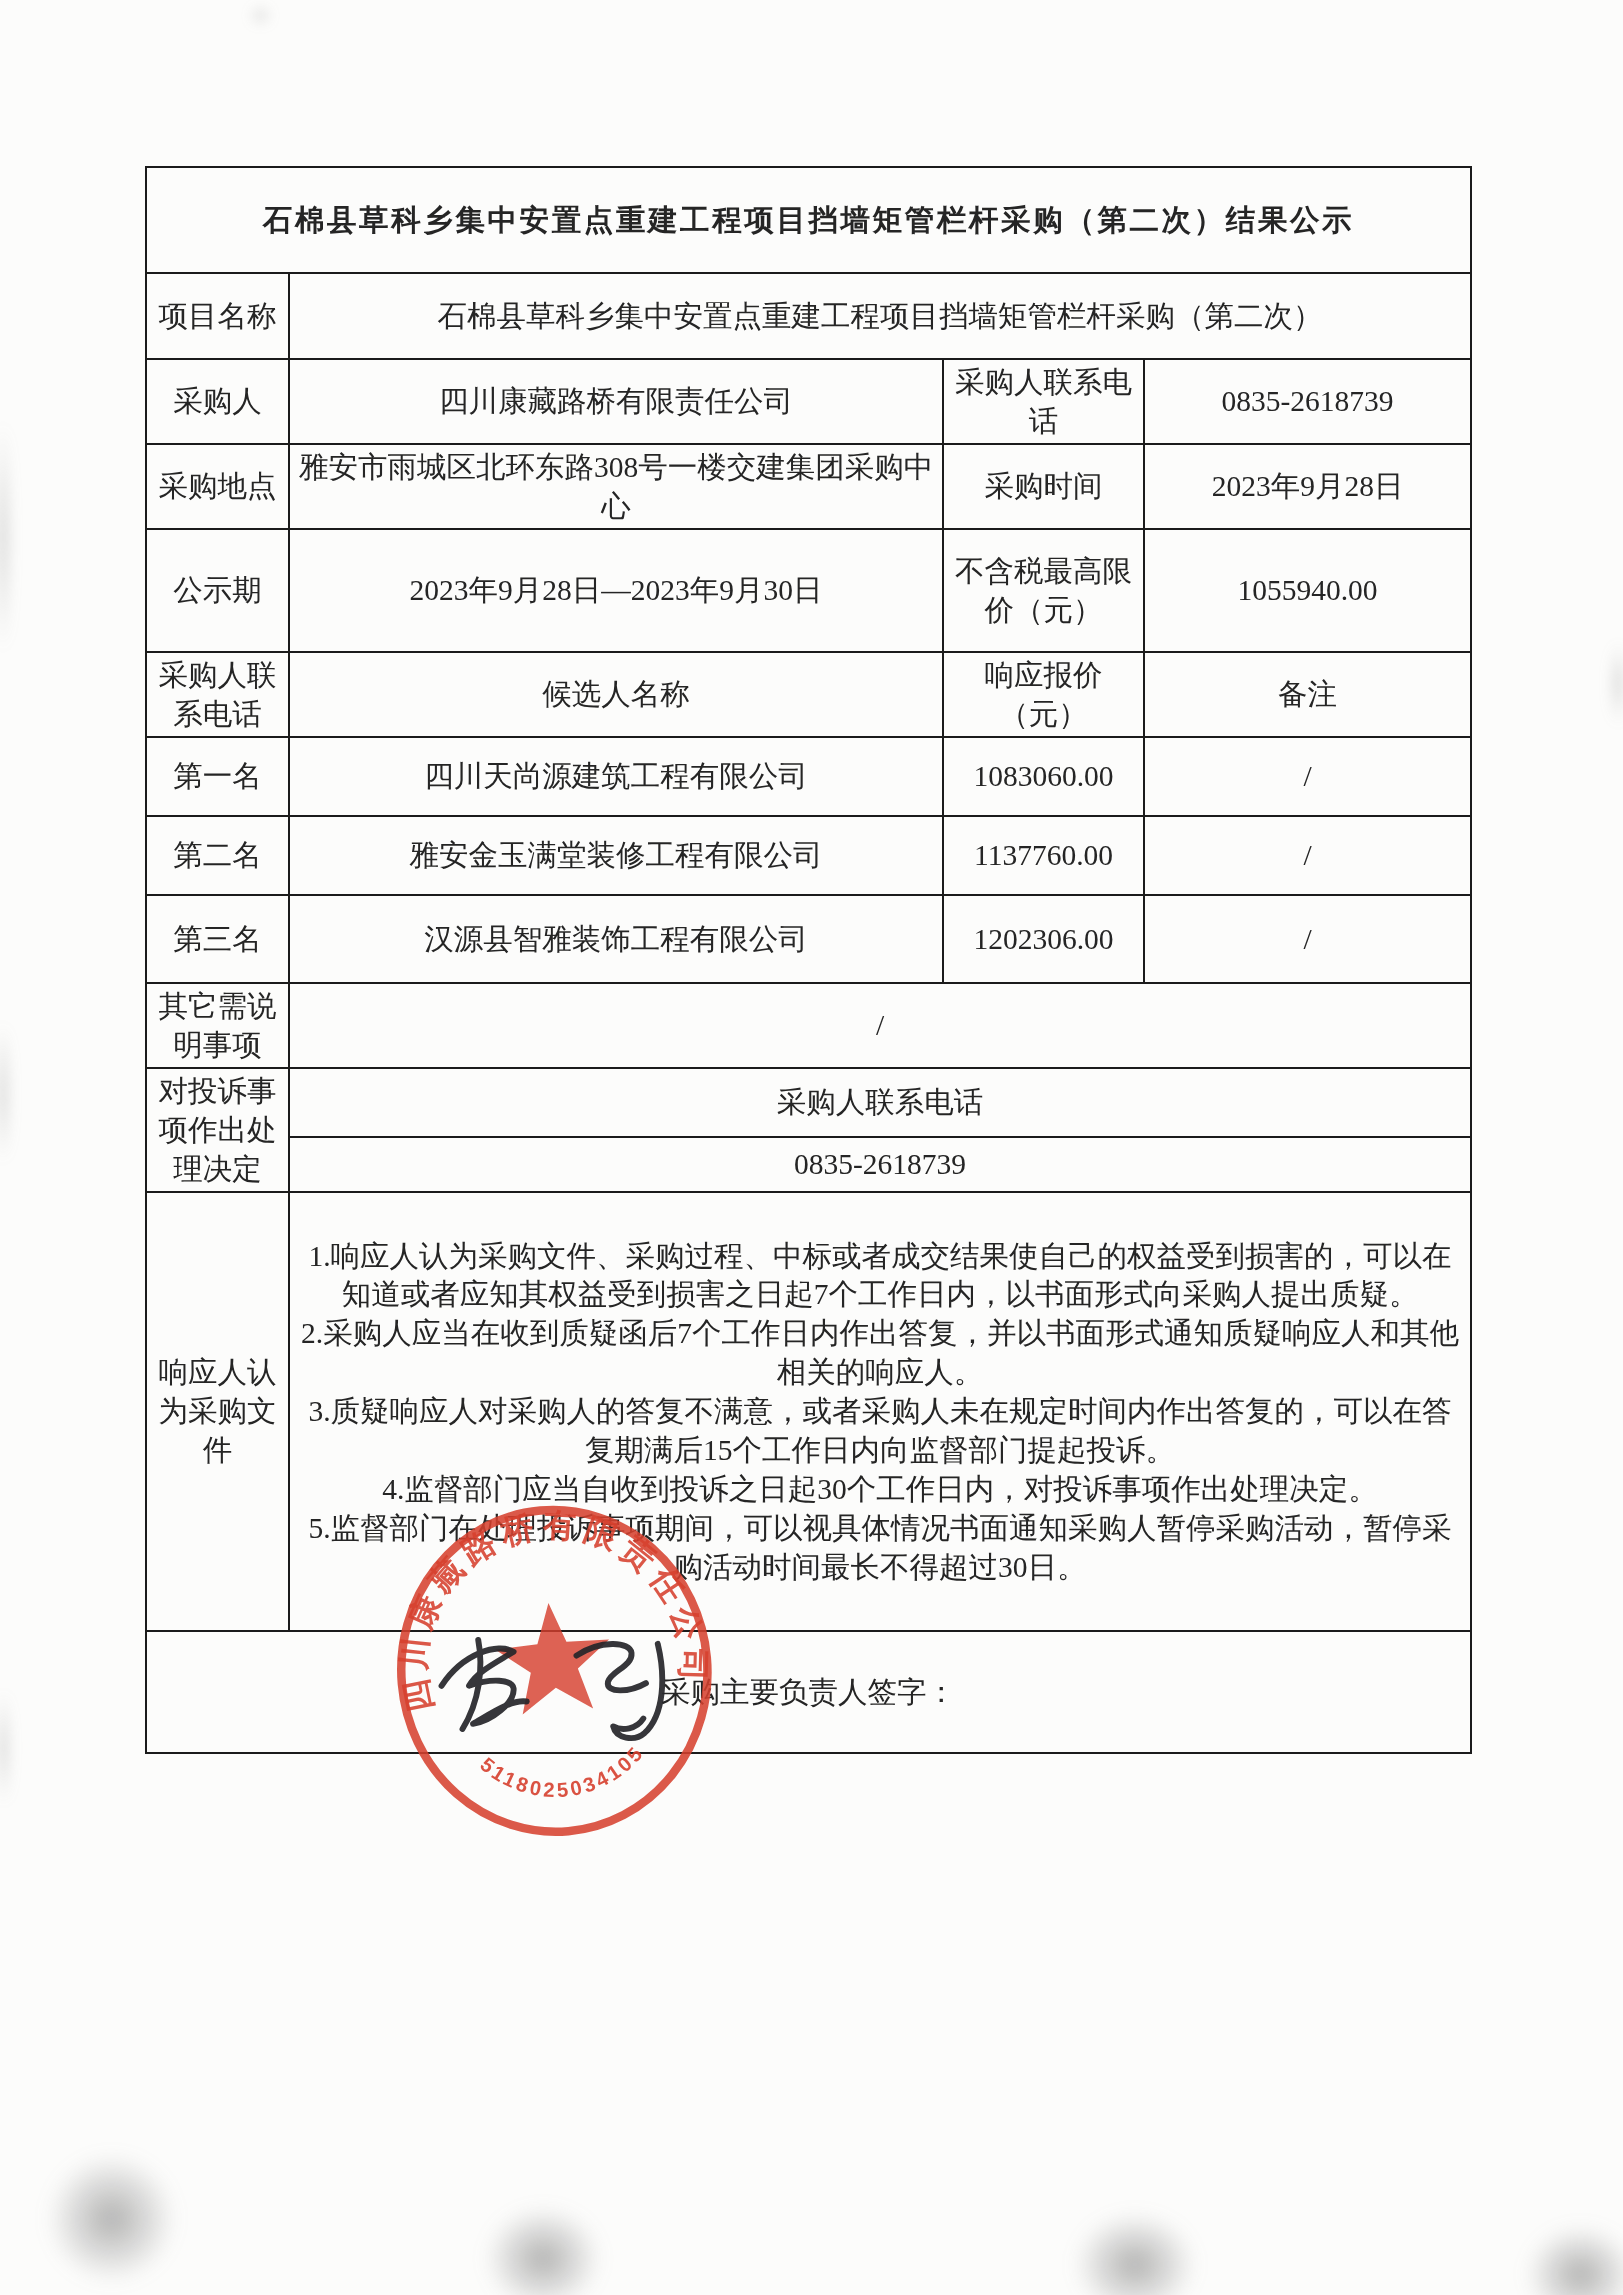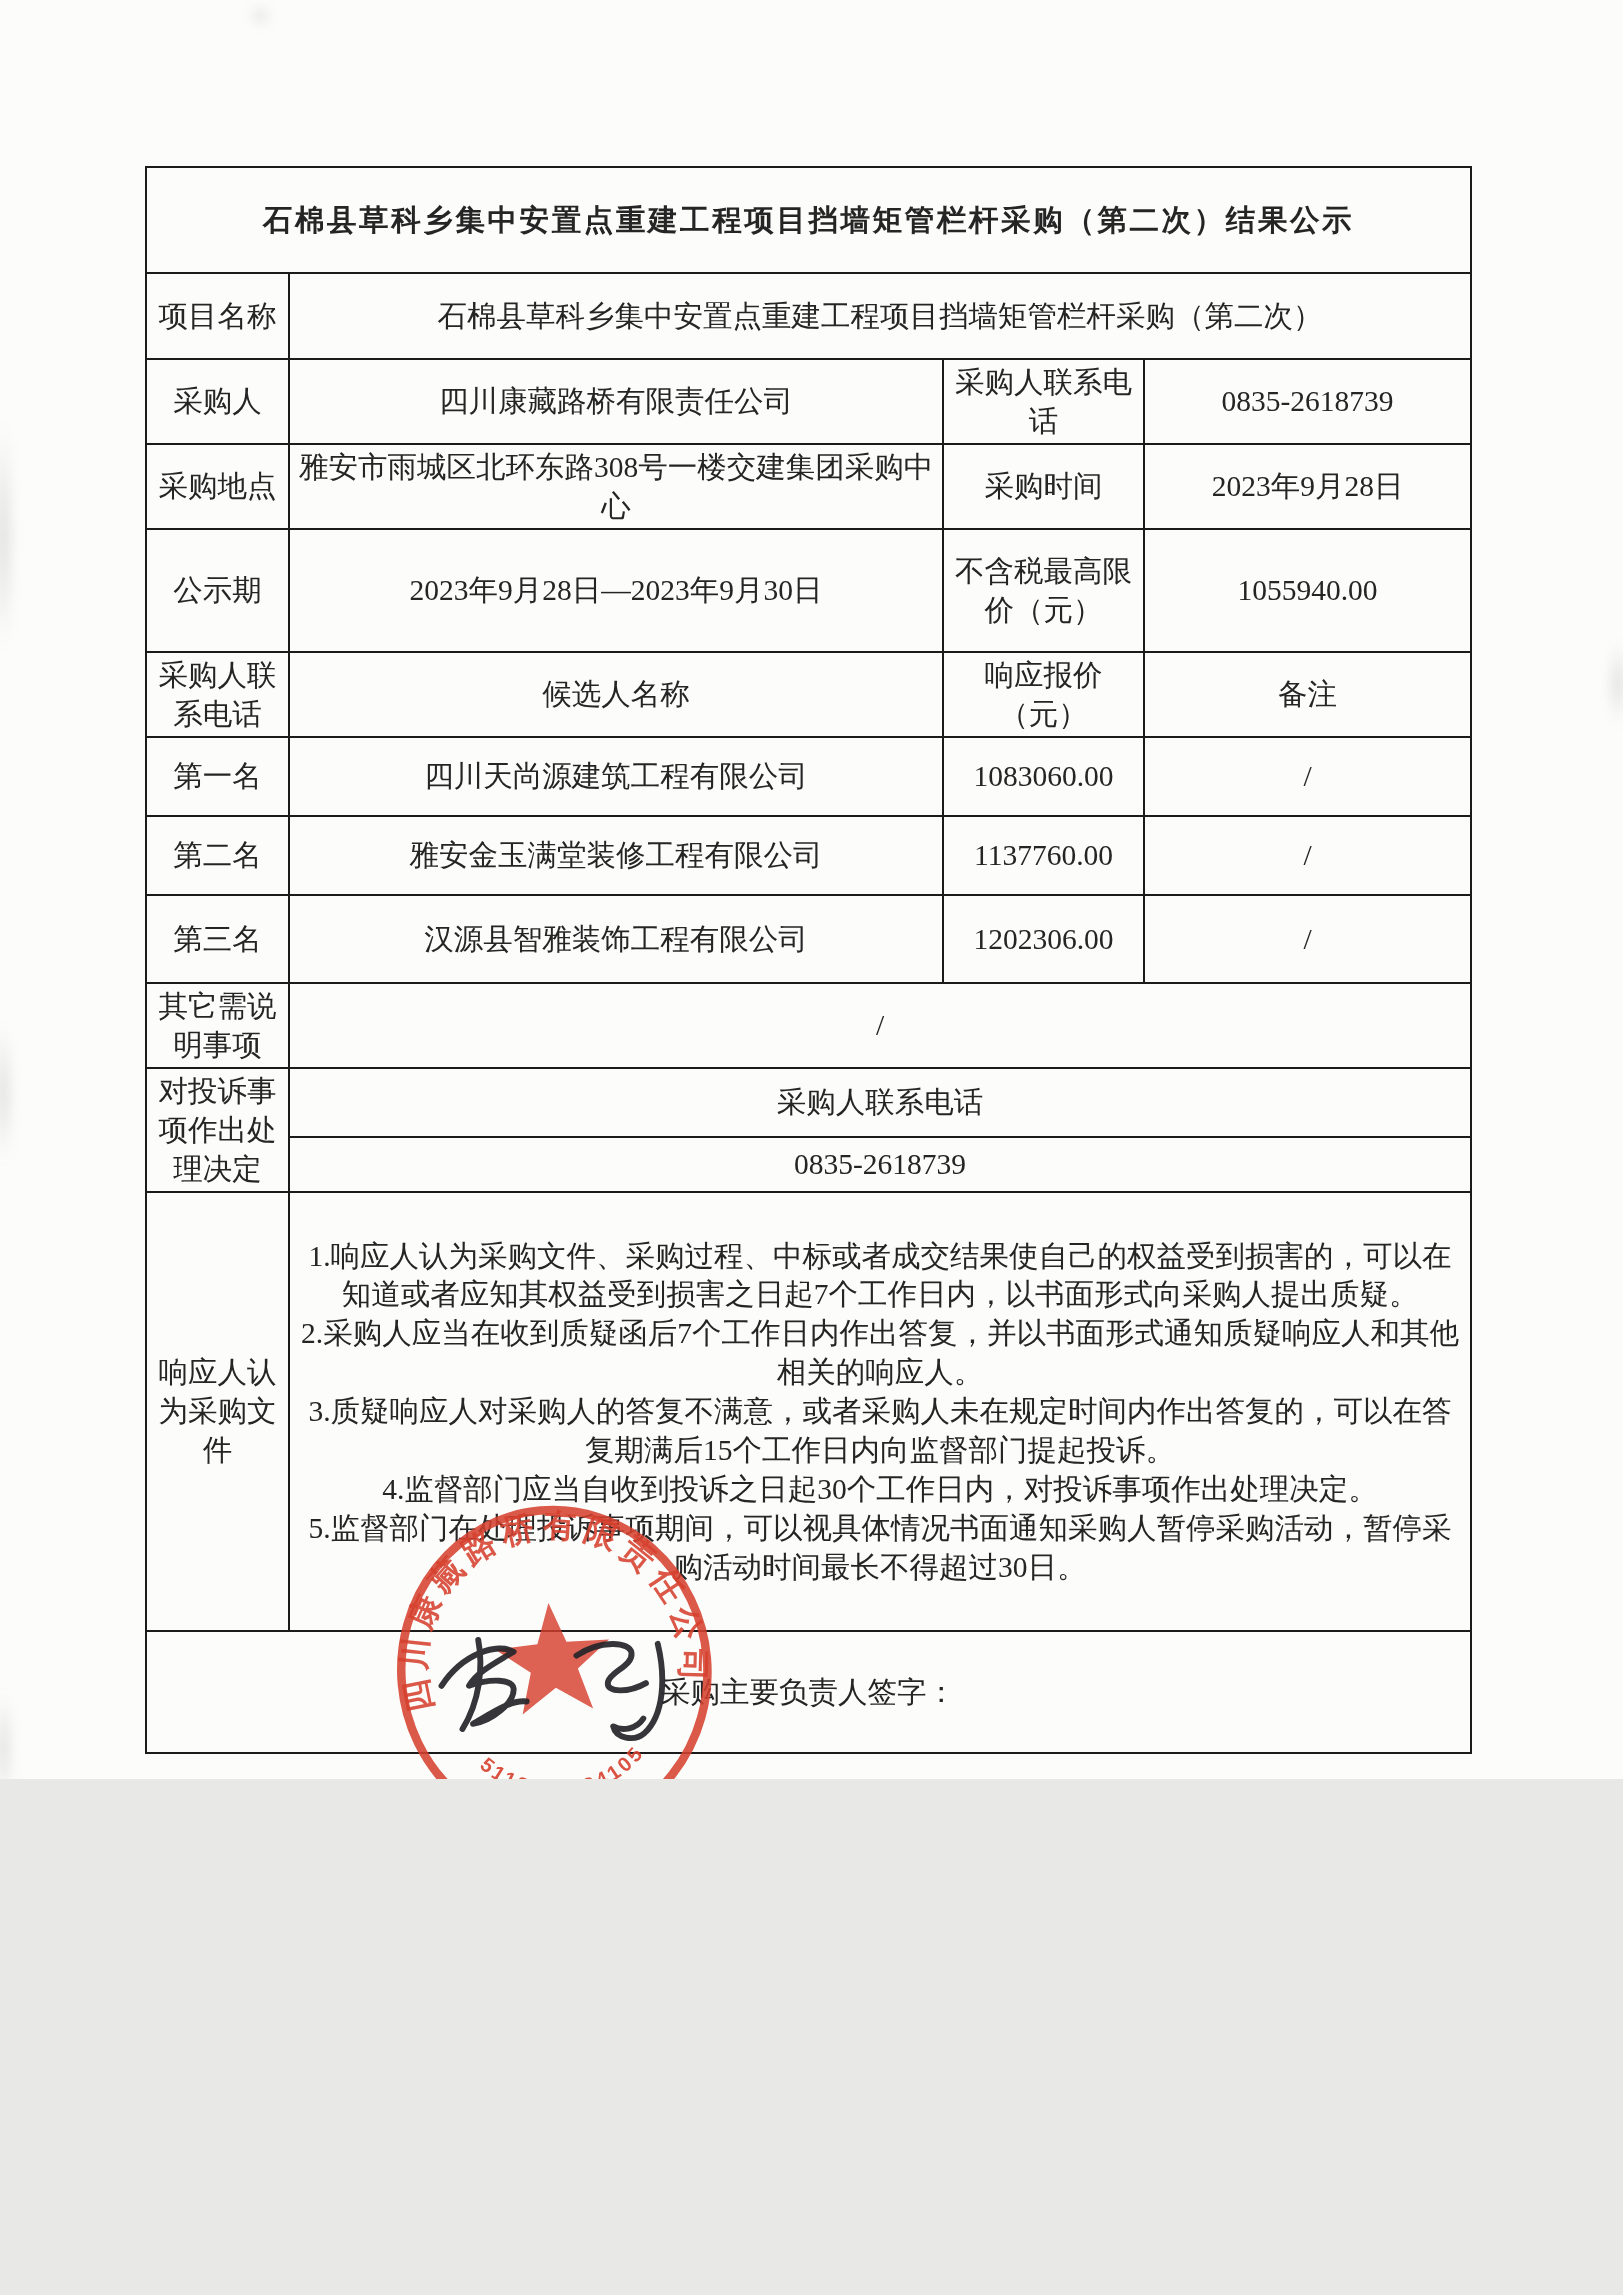--- a/index.html
+++ b/index.html
@@ -1,18 +1,18 @@
 <!DOCTYPE html>
 <html style="font-size:10.5px"><head>
 <meta charset="utf-8">
 <style>
   html,body{margin:0;padding:0;background:#e8e8e6;}
   .page{
     position:relative;
-    width:1623px;height:1779px;
+    width:1623px;height:2295px;
     background:#fcfcfb;
     overflow:hidden;
     font-family:"Liberation Serif","DejaVu Serif",serif;
     color:#222;
   }
   table.doc{
     position:absolute;left:145px;top:166px;width:1325px;
     border-collapse:collapse;table-layout:fixed;
   }
   table.doc td{

